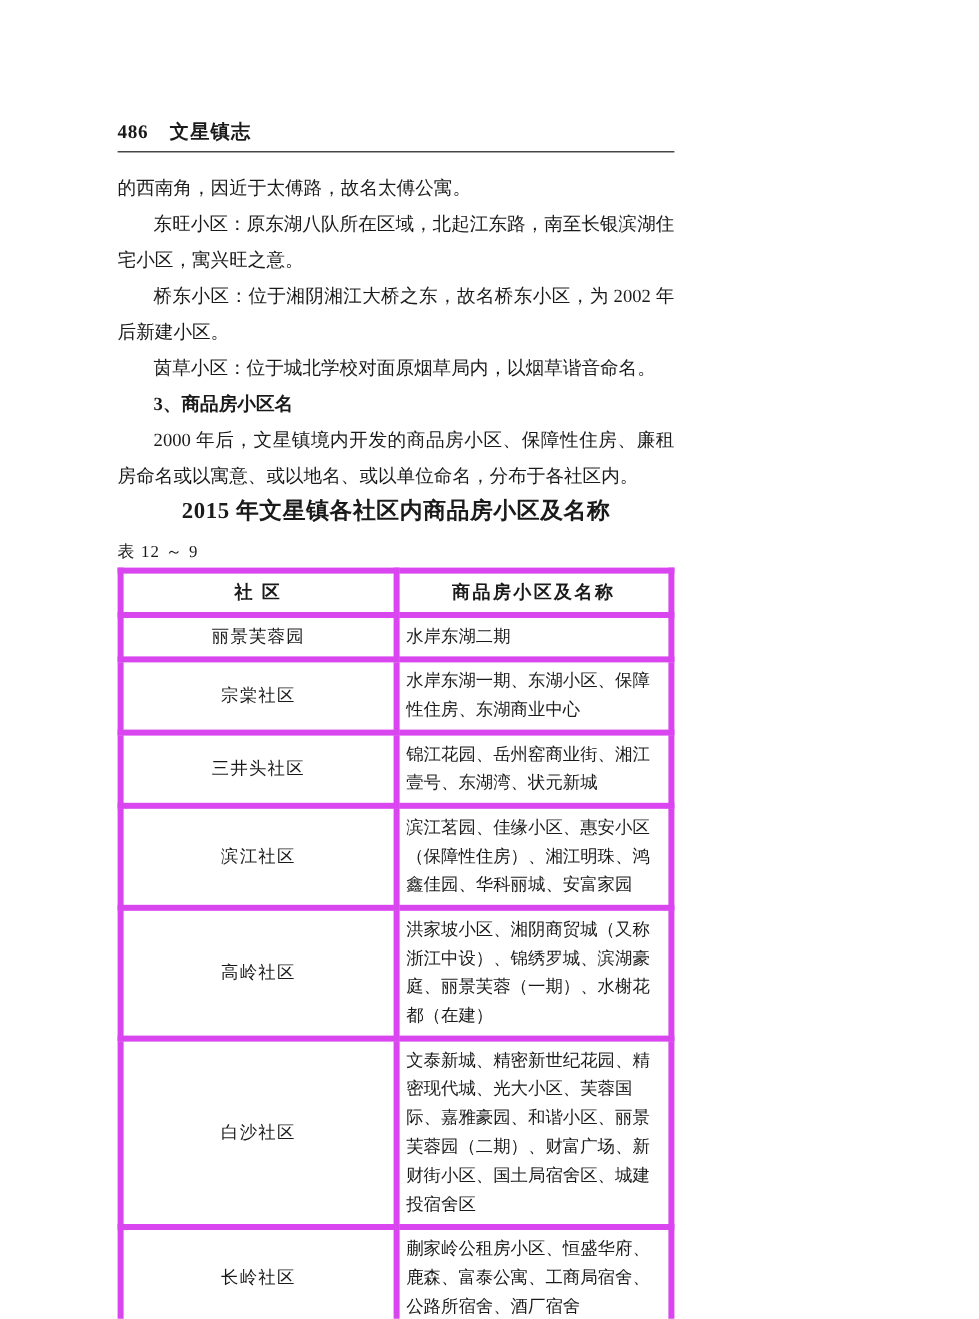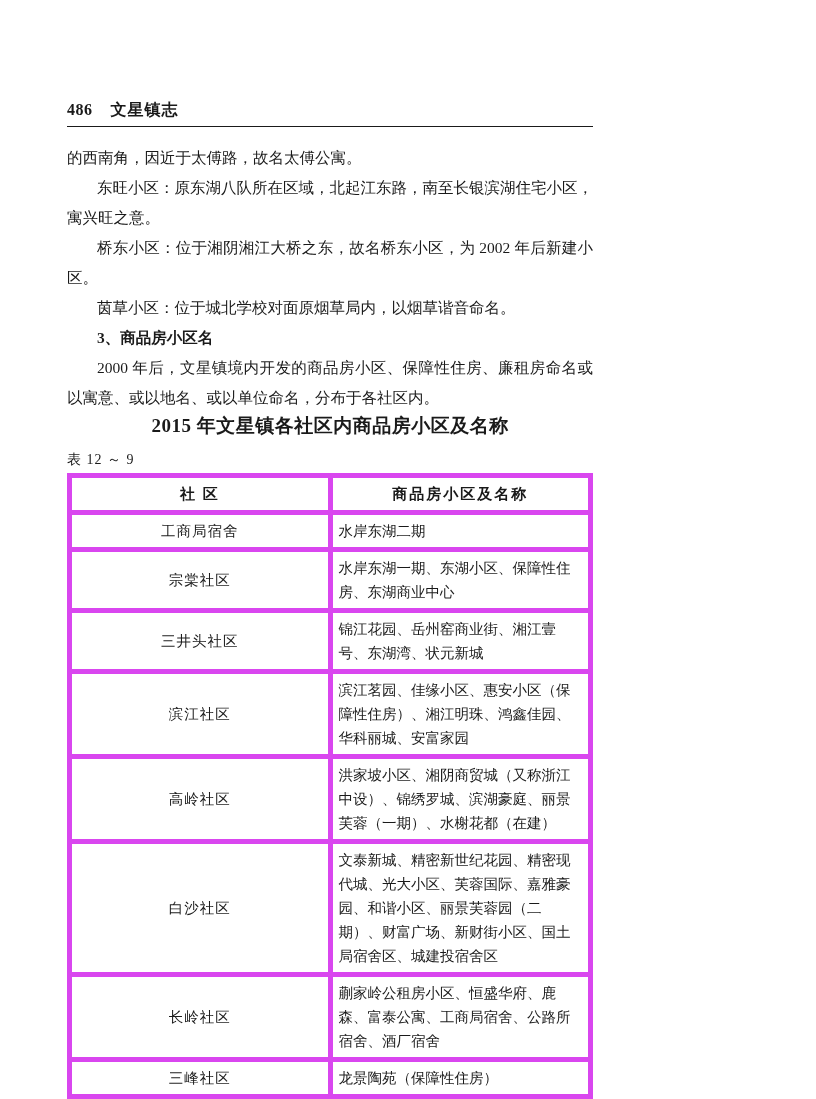--- a/index.html
+++ b/index.html
@@ -12,21 +12,21 @@
     background: #ffffff;
     font-family: "Liberation Serif", "DejaVu Serif", serif;
     color: #1a1a1a;
     -webkit-font-smoothing: antialiased;
   }
   .page {
     position: relative;
     width: 660px;
     height: 1099px;
     box-sizing: border-box;
-    padding: 0 67px;
+    padding: 0 98px;
   }
 
   
   .header {
     padding-top: 100px;
     display: flex;
     align-items: baseline;
     gap: 18px;
   }
   .header .folio {
@@ -143,21 +143,21 @@
 
   <table class="data">
     <thead>
       <tr>
         <th class="col-comm">社  区</th>
         <th class="col-names">商品房小区及名称</th>
       </tr>
     </thead>
     <tbody>
       <tr>
-        <td class="col-comm">工商局宿舍</td>
+        <td class="col-comm">丽景芙蓉园</td>
         <td class="col-names">水岸东湖二期</td>
       </tr>
       <tr>
         <td class="col-comm">宗棠社区</td>
         <td class="col-names">水岸东湖一期、东湖小区、保障性住房、东湖商业中心</td>
       </tr>
       <tr>
         <td class="col-comm">三井头社区</td>
         <td class="col-names">锦江花园、岳州窑商业街、湘江壹号、东湖湾、状元新城</td>
       </tr>

